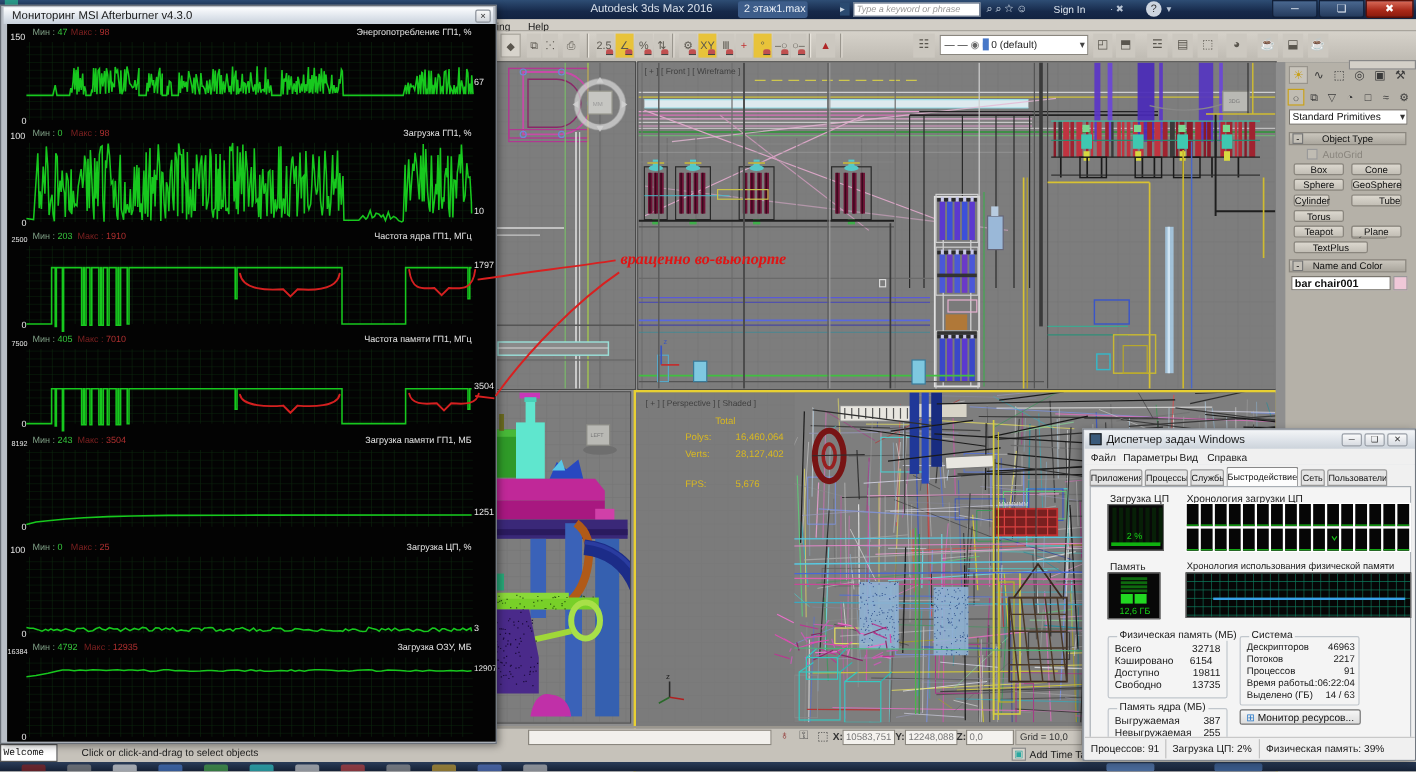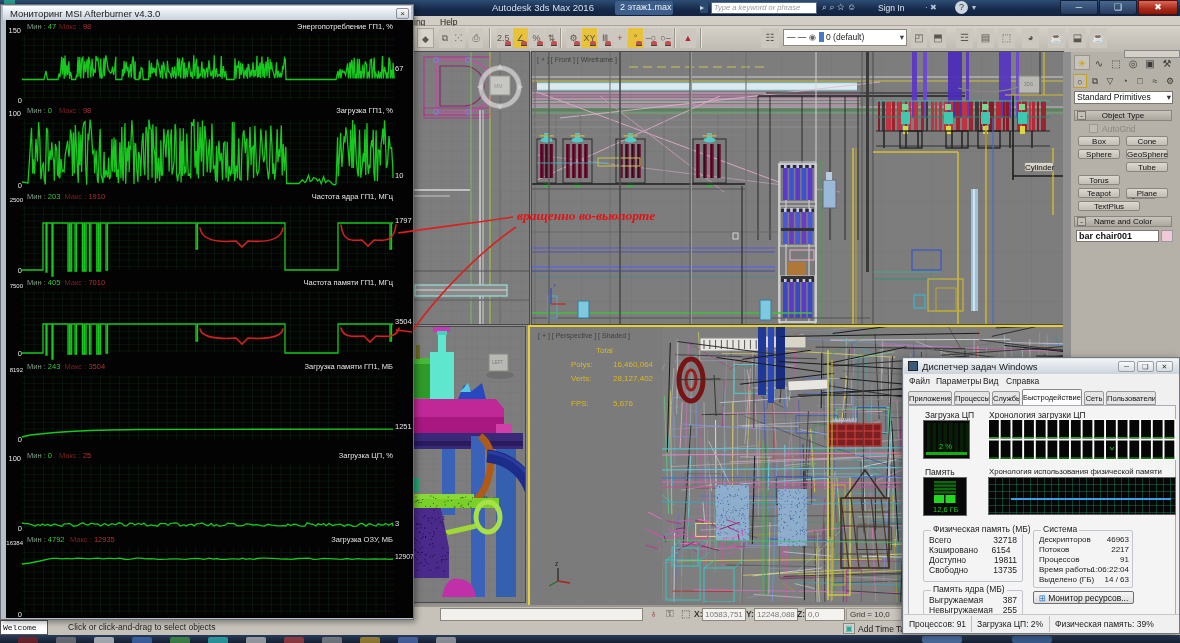--- a/index.html
+++ b/index.html
@@ -1126,22 +1126,22 @@
     <div class="abs" style="left:1148px;top:74px;width:14px;height:14px;color:#3a3a3a;font-size:9px;text-align:center;line-height:14px">≈</div>
     <div class="abs" style="left:1163px;top:74px;width:14px;height:14px;color:#3a3a3a;font-size:9px;text-align:center;line-height:14px">⚙</div>
     <div class="abs" style="left:1074px;top:91px;width:99px;height:13px;background:#fff;border:1px solid #7a766e;font-size:8.5px;color:#111;line-height:11px;padding-left:2px">Standard Primitives<span style="float:right;margin-right:1px;color:#333">▾</span></div>
     <div class="abs" style="left:1074px;top:110px;width:98px;height:11px;background:linear-gradient(#cac6bd,#aaa69d);border:1px solid #8a867e;font-size:8px;color:#111;text-align:center;line-height:10px"><span style="position:absolute;left:2px;top:0px;width:9px;height:9px;border:1px solid #777;background:#c4c0b7;line-height:8px">-</span>Object Type</div>
     <div class="abs" style="left:1089px;top:124px;width:9px;height:9px;border:1px solid #999;background:#c0bcb3"></div>
     <div class="abs t" style="left:1102px;top:124px;font-size:8.5px;color:#8a867e">AutoGrid</div>
     <div class="abs" style="left:1078px;top:136px;width:42px;height:10px;background:linear-gradient(#dcd8cf,#c2beb5);border:1px solid #8a867e;border-radius:2px;font-size:8px;color:#111;text-align:center;line-height:9px">Box</div>
     <div class="abs" style="left:1126px;top:136px;width:42px;height:10px;background:linear-gradient(#dcd8cf,#c2beb5);border:1px solid #8a867e;border-radius:2px;font-size:8px;color:#111;text-align:center;line-height:9px">Cone</div>
     <div class="abs" style="left:1078px;top:149px;width:42px;height:10px;background:linear-gradient(#dcd8cf,#c2beb5);border:1px solid #8a867e;border-radius:2px;font-size:8px;color:#111;text-align:center;line-height:9px">Sphere</div>
     <div class="abs" style="left:1126px;top:149px;width:42px;height:10px;background:linear-gradient(#dcd8cf,#c2beb5);border:1px solid #8a867e;border-radius:2px;font-size:8px;color:#111;text-align:center;line-height:9px">GeoSphere</div>
-    <div class="abs" style="left:1024px;top:162px;width:30px;height:10px;background:linear-gradient(#dcd8cf,#c2beb5);border:1px solid #8a867e;border-radius:2px;font-size:8px;color:#111;text-align:center;line-height:9px">Cylinder</div>
-    <div class="abs" style="left:1126px;top:162px;width:42px;height:10px;background:linear-gradient(#dcd8cf,#c2beb5);border:1px solid #8a867e;border-radius:2px;font-size:8px;color:#111;text-align:center;line-height:9px">Tube</div>
+    <div class="abs" style="left:1078px;top:162px;width:30px;height:10px;background:linear-gradient(#dcd8cf,#c2beb5);border:1px solid #8a867e;border-radius:2px;font-size:8px;color:#111;text-align:center;line-height:9px">Cylinder</div>
+    <div class="abs" style="left:1126px;top:162px;width:42px;height:10px;background:linear-gradient(#dcd8cf,#c2beb5);border:1px solid #8a867e;border-radius:2px;font-size:8px;color:#111;text-align:right;line-height:9px">Tube</div>
     <div class="abs" style="left:1078px;top:175px;width:42px;height:10px;background:linear-gradient(#dcd8cf,#c2beb5);border:1px solid #8a867e;border-radius:2px;font-size:8px;color:#111;text-align:center;line-height:9px">Torus</div>
     <div class="abs" style="left:1126px;top:189px;width:30px;height:10px;background:linear-gradient(#dcd8cf,#c2beb5);border:1px solid #8a867e;border-radius:2px;font-size:8px;color:#111;text-align:center;line-height:9px">Pyramid</div>
     <div class="abs" style="left:1078px;top:188px;width:42px;height:10px;background:linear-gradient(#dcd8cf,#c2beb5);border:1px solid #8a867e;border-radius:2px;font-size:8px;color:#111;text-align:center;line-height:9px">Teapot</div>
     <div class="abs" style="left:1126px;top:188px;width:42px;height:10px;background:linear-gradient(#dcd8cf,#c2beb5);border:1px solid #8a867e;border-radius:2px;font-size:8px;color:#111;text-align:center;line-height:9px">Plane</div>
     <div class="abs" style="left:1078px;top:201px;width:62px;height:10px;background:linear-gradient(#dcd8cf,#c2beb5);border:1px solid #8a867e;border-radius:2px;font-size:8px;color:#111;text-align:center;line-height:9px">TextPlus</div>
     <div class="abs" style="left:1074px;top:216px;width:98px;height:11px;background:linear-gradient(#cac6bd,#aaa69d);border:1px solid #8a867e;font-size:8px;color:#111;text-align:center;line-height:10px"><span style="position:absolute;left:2px;top:0px;width:9px;height:9px;border:1px solid #777;background:#c4c0b7;line-height:8px">-</span>Name and Color</div>
     <div class="abs" style="left:1076px;top:230px;width:83px;height:12px;background:#fff;border:1px solid #7a766e;font-size:9px;font-weight:bold;color:#111;line-height:11px;padding-left:2px">bar chair001</div>
     <div class="abs" style="left:1161px;top:230px;width:12px;height:12px;background:#f0c8d8;border:1px solid #999"></div>
     <div class="abs" style="left:0;top:607px;width:1180px;height:28px;background:#c6c2ba"></div>
     <div class="abs" style="left:0;top:605px;width:1180px;height:2px;background:#9a968e"></div>

